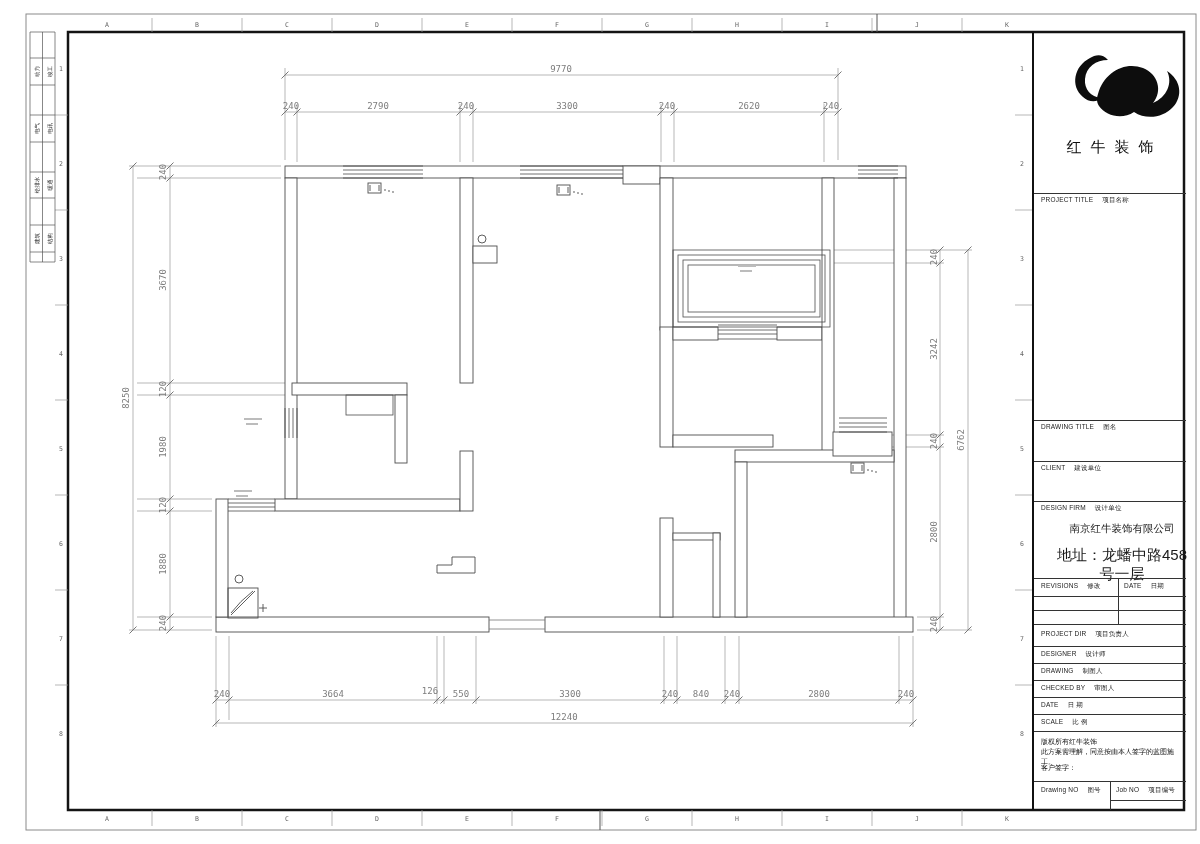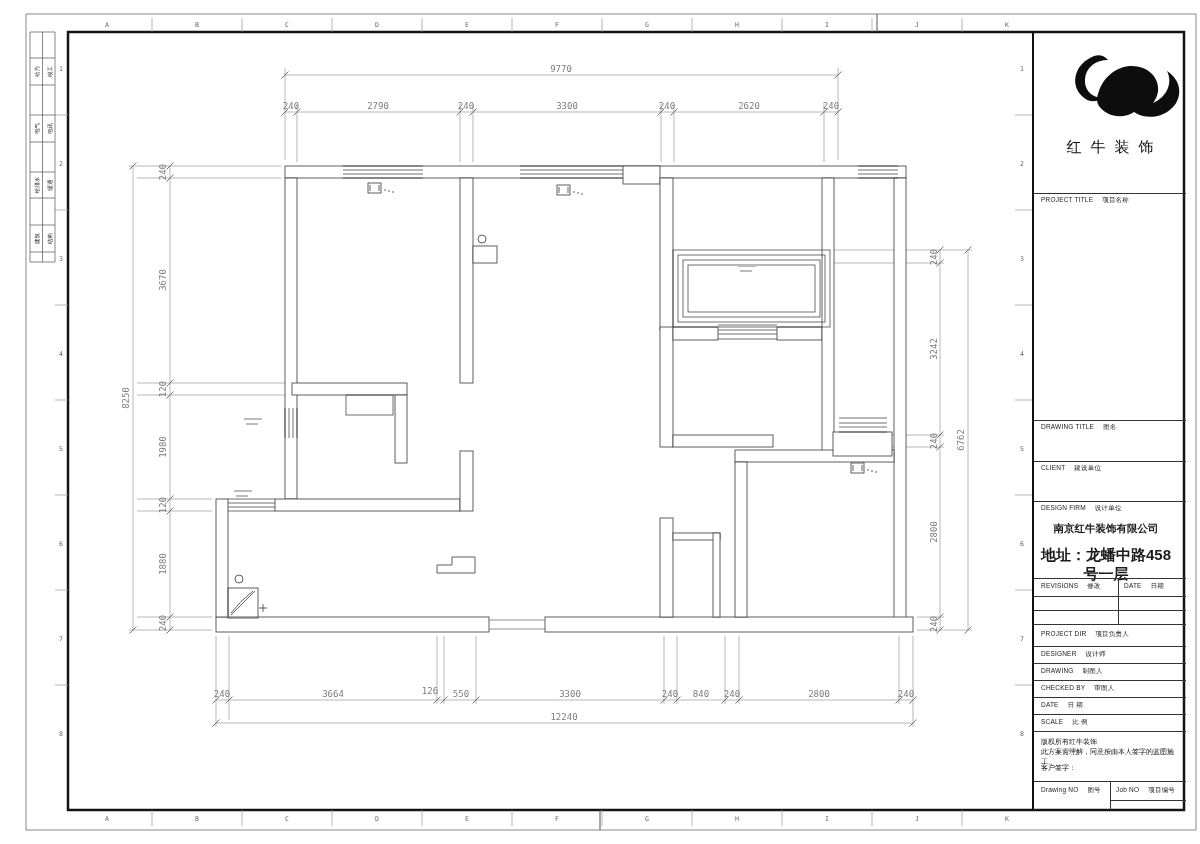--- a/index.html
+++ b/index.html
@@ -9,21 +9,21 @@
   
   #titleblock{position:absolute;left:1032px;top:32px;width:152px;height:778px;
               border-left:2px solid #111;color:#1a1a1a;padding-left:33px;}
   .tb-hr{position:absolute;left:0;width:152px;height:0;border-top:1px solid #333;}
   .tb-vr{position:absolute;width:0;border-left:1px solid #333;}
   .tb-row{position:absolute;left:7px;font-size:6.5px;letter-spacing:.2px;white-space:nowrap;}
   .tb-row .zh{margin-left:9px;}
   .tb-brand{position:absolute;left:0;top:106px;width:152px;text-align:center;
             font-family:"DejaVu Serif",serif;font-size:15px;letter-spacing:9px;
             text-indent:9px;color:#0d0d0d;}
-  .tb-firm{position:absolute;left:0;width:144px;text-align:center;font-weight:bold;}
+  .tb-firm{position:absolute;left:16px;width:144px;text-align:center;font-weight:normal;}
   .tb-notes{position:absolute;left:7px;width:138px;font-size:7px;line-height:10px;color:#111;}
 </style>
 </head>
 <body>
 
 <div id="page">
 
 <svg id="plan-svg" width="1200" height="844" viewBox="0 0 1200 844">
 
   <g fill="none">

